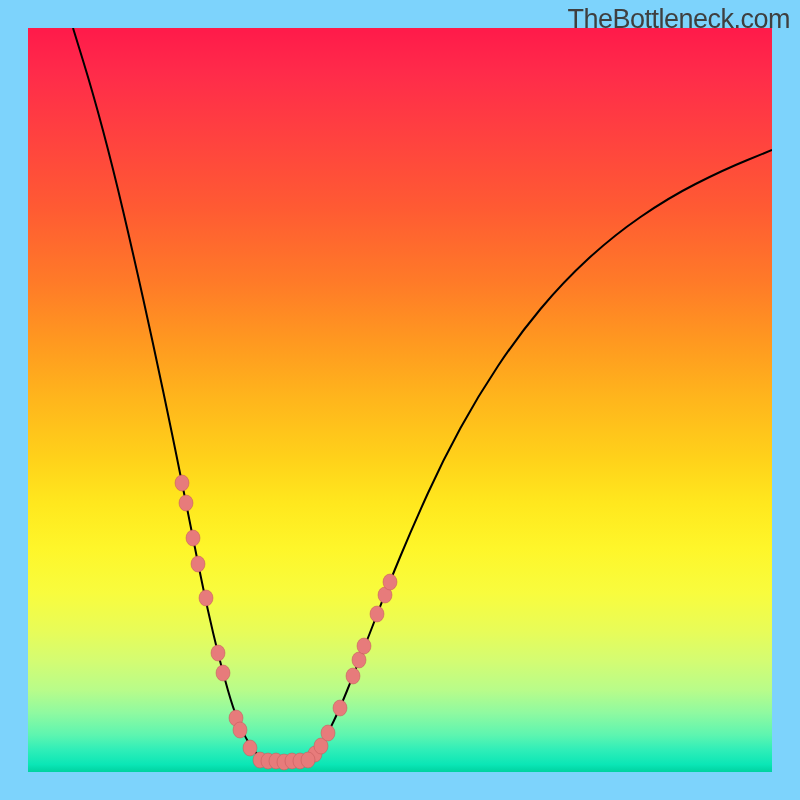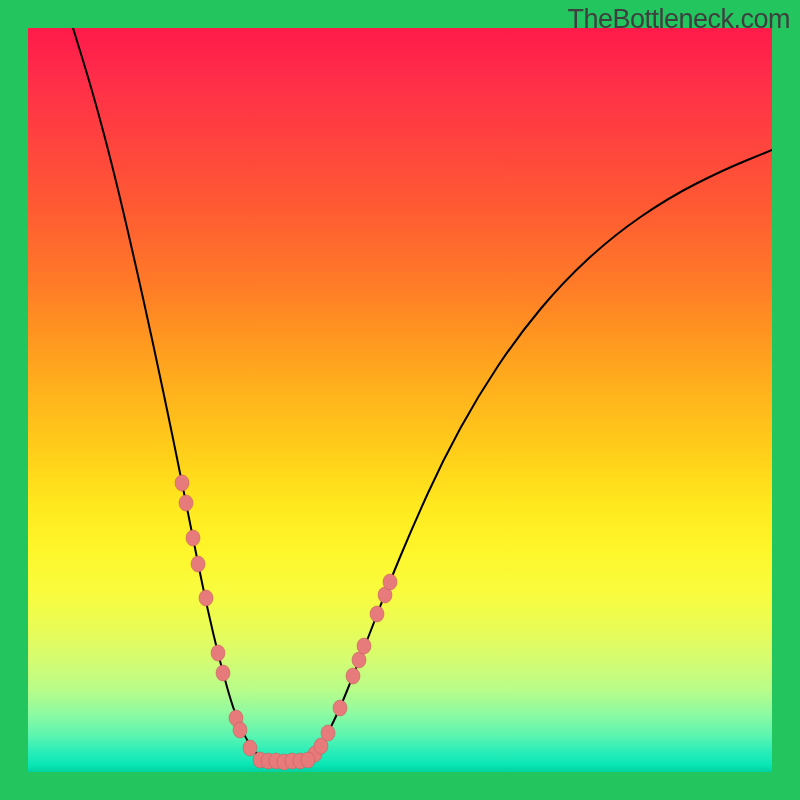--- a/index.html
+++ b/index.html
@@ -6,21 +6,21 @@
     margin: 0;
     padding: 0;
     width: 800px;
     height: 800px;
     overflow: hidden;
     font-family: Arial, Helvetica, sans-serif;
   }
   .outer {
     width: 800px;
     height: 800px;
-    background: #22c55e;
+    background: #7dd3fc;
     position: relative;
   }
   .plot {
     position: absolute;
     left: 28px;
     top: 28px;
     width: 744px;
     height: 744px;
     overflow: hidden;
   }

